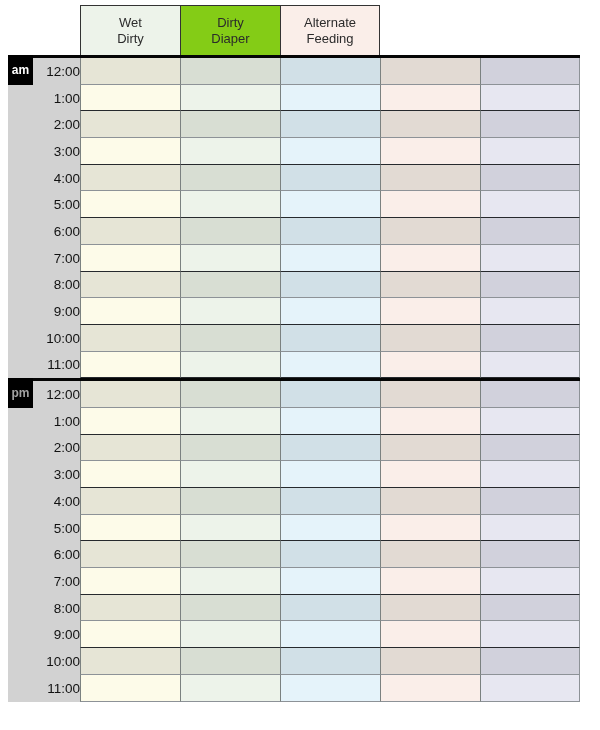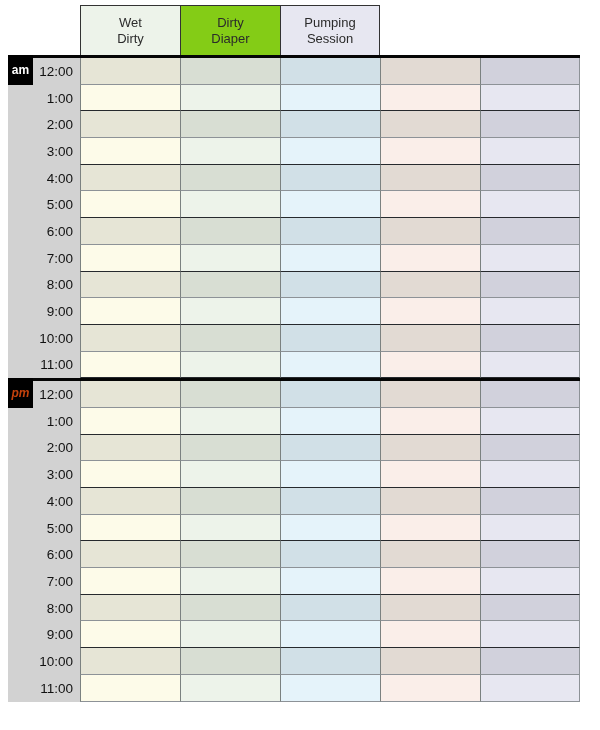--- a/index.html
+++ b/index.html
@@ -77,21 +77,20 @@
     display: flex;
     height: 26.7px;
   }
   .tcell {
     width: 72px;
     flex: 0 0 72px;
     box-sizing: border-box;
     display: flex;
     align-items: center;
     justify-content: flex-end;
-    padding-right: 7px;
     font-size: 13.5px;
     color: #111111;
   }
   .dcell {
     width: 100px;
     flex: 0 0 100px;
     box-sizing: border-box;
     border-left: 1px solid #7b8180;
   }
   .dcell:last-child {
@@ -104,22 +103,22 @@
 </head>
 <body>
 
 <div class="sheet">
   <div class="header-row" id="header-row">
     <div class="corner"></div>
       <div class="hcell" style="background: rgb(237, 243, 234);">Wet
 Dirty</div>
       <div class="hcell" style="background: #84cc16;">Dirty
 Diaper</div>
-      <div class="hcell" style="background: rgb(231, 231, 241);">Pumping
-Session</div>
+      <div class="hcell" style="background: rgb(250, 238, 233);">Alternate
+Feeding</div>
     </div>
   <div id="sections">
       <div class="section">
         <div class="thick-divider"></div>
         <div class="meridiem-badge" style="background: rgb(0, 0, 0); color: rgb(255, 255, 255);">am</div>
         <div class="row dark">
           <div class="tcell" style="background: rgb(210, 210, 210);">12:00</div>
           <div class="dcell" style="background: rgb(230, 229, 214);"></div>
           <div class="dcell" style="background: rgb(216, 222, 211);"></div>
           <div class="dcell" style="background: rgb(209, 224, 231);"></div>
@@ -210,21 +209,21 @@
           <div class="tcell" style="background: rgb(210, 210, 210);">11:00</div>
           <div class="dcell" style="background: rgb(253, 251, 233);"></div>
           <div class="dcell" style="background: rgb(237, 243, 234);"></div>
           <div class="dcell" style="background: rgb(229, 243, 250);"></div>
           <div class="dcell" style="background: rgb(250, 238, 233);"></div>
           <div class="dcell" style="background: rgb(231, 231, 241);"></div>
         </div>
       </div>
       <div class="section">
         <div class="thick-divider"></div>
-        <div class="meridiem-badge" style="background: rgb(0, 0, 0); color: #c2410c; font-style: italic;">pm</div>
+        <div class="meridiem-badge" style="background: rgb(0, 0, 0); color: #a3a3a3;">pm</div>
         <div class="row dark">
           <div class="tcell" style="background: rgb(210, 210, 210);">12:00</div>
           <div class="dcell" style="background: rgb(230, 229, 214);"></div>
           <div class="dcell" style="background: rgb(216, 222, 211);"></div>
           <div class="dcell" style="background: rgb(209, 224, 231);"></div>
           <div class="dcell" style="background: rgb(226, 218, 211);"></div>
           <div class="dcell" style="background: rgb(209, 209, 220);"></div>
         </div>
         <div class="row light">
           <div class="tcell" style="background: rgb(210, 210, 210);">1:00</div>

